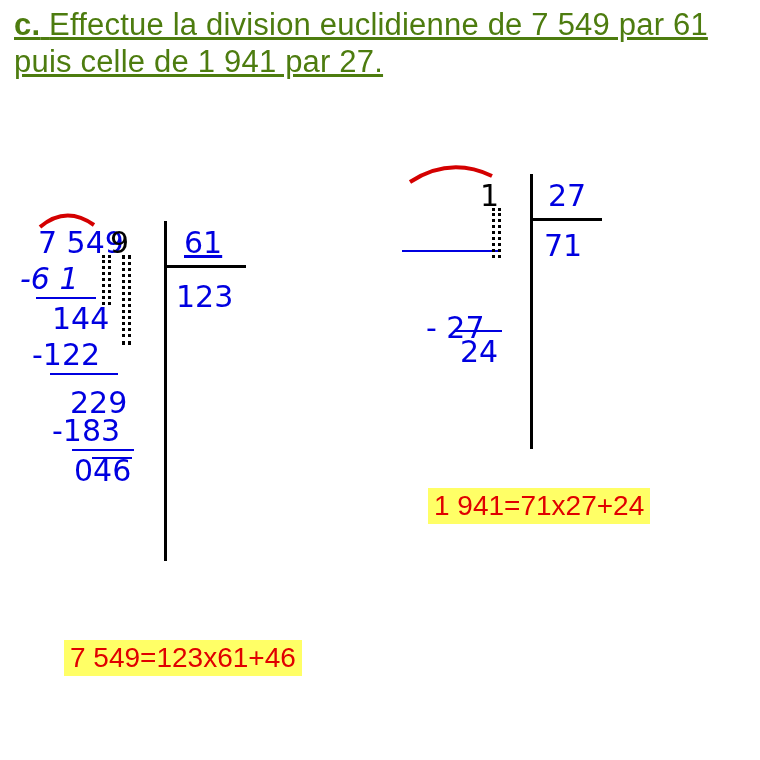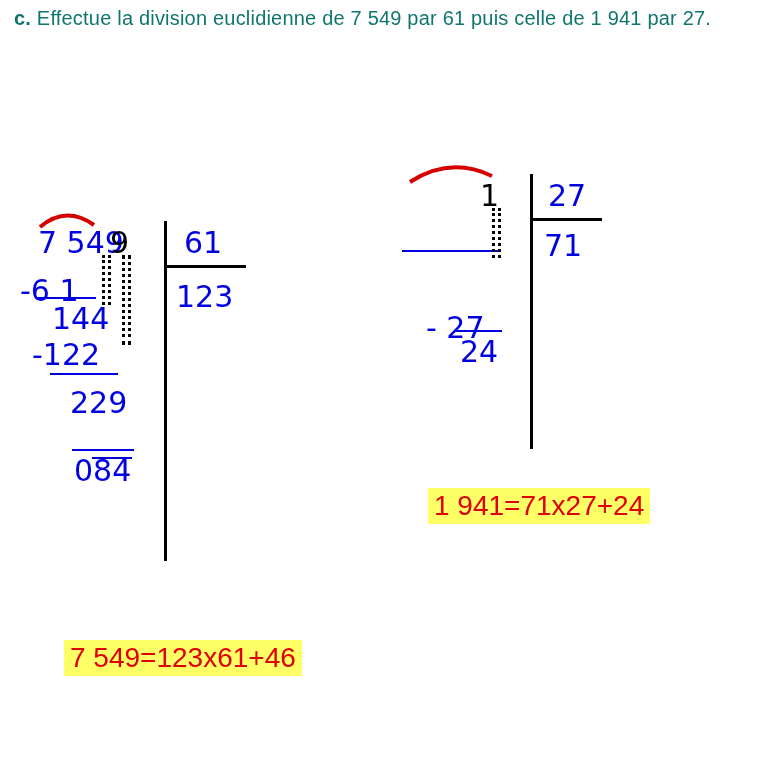--- a/index.html
+++ b/index.html
@@ -10,24 +10,25 @@
     font-family: Verdana, Geneva, sans-serif;
     background: #fff;
     position: relative;
     overflow: hidden;
   }
   .question {
     position: absolute;
     top: 6px;
     left: 14px;
     right: 14px;
-    font-size: 20px;
+    font-size: 31px;
     line-height: 1.2;
-    color: #0f766e;
+    color: #4d7c0f;
     letter-spacing: 0.2px;
+    text-decoration: underline;
   }
   .question b { font-weight: bold; }
   .ldiv {
     position: absolute;
     font-family: Verdana, "DejaVu Sans", sans-serif;
     font-size: 30px;
     color: #0000e0;
   }
   .txt { position: absolute; white-space: pre; color: #0000e0; }
   .black { color: #000; }
@@ -78,41 +79,42 @@
   <svg class="arc" style="top:-18px; left:-2px;" width="62" height="24">
     <path d="M4 20 Q30 -2 58 18" stroke="#d40000" stroke-width="4" fill="none"></path>
   </svg>
 
   <div class="txt" style="top:0; left:0;">7 549</div>
 
   <div class="txt black" style="top:0; left:72px;">9</div>
 
   <div class="vline" style="top:-4px; left:126px; height:340px;"></div>
 
-  <div class="txt" style="top:0; left:146px;">61</div>
+  <div class="txt" style="top:0; left:146px;text-decoration:underline;">61</div>
 
   <div class="hline" style="top:40px; left:128px; width:80px;"></div>
 
   <div class="txt" style="top:54px; left:138px;">123</div>
 
-  <div class="txt" style="top:48px; left:-18px;">-6 1</div>
+  <div class="txt" style="top:36px; left:-18px;font-style:italic;">-6 1</div>
   <div class="uline" style="top:72px; left:-2px; width:60px;"></div>
   <div class="txt" style="top:76px; left:14px;">144</div>
 
   <div class="dotline" style="top:30px; left:64px; height:50px;"></div>
   <div class="dotline" style="top:30px; left:70px; height:50px;"></div>
   <div class="dotline" style="top:30px; left:84px; height:90px;"></div>
   <div class="dotline" style="top:30px; left:90px; height:90px;"></div>
 
   <div class="txt" style="top:112px; left:-6px;">-122</div>
   <div class="uline" style="top:148px; left:12px; width:68px;"></div>
   <div class="txt" style="top:160px; left:32px;">229</div>
 
+  <div class="txt" style="top:188px; left:14px;">-183</div>
   <div class="uline" style="top:224px; left:34px; width:62px;"></div>
-  <div class="txt" style="top:228px; left:36px;">084</div>
+  <div class="txt" style="top:228px; left:36px;">046</div>
 
   <div class="uline" style="top:232px; left:54px; width:40px;"></div>
 </div>
 
 <div class="ldiv" style="top:178px; left:408px; width:300px; height:280px;">
 
   <svg class="arc" style="top:-18px; left:-2px;" width="90" height="26">
     <path d="M4 22 Q44 -4 86 16" stroke="#d40000" stroke-width="4" fill="none"></path>
   </svg>
 

